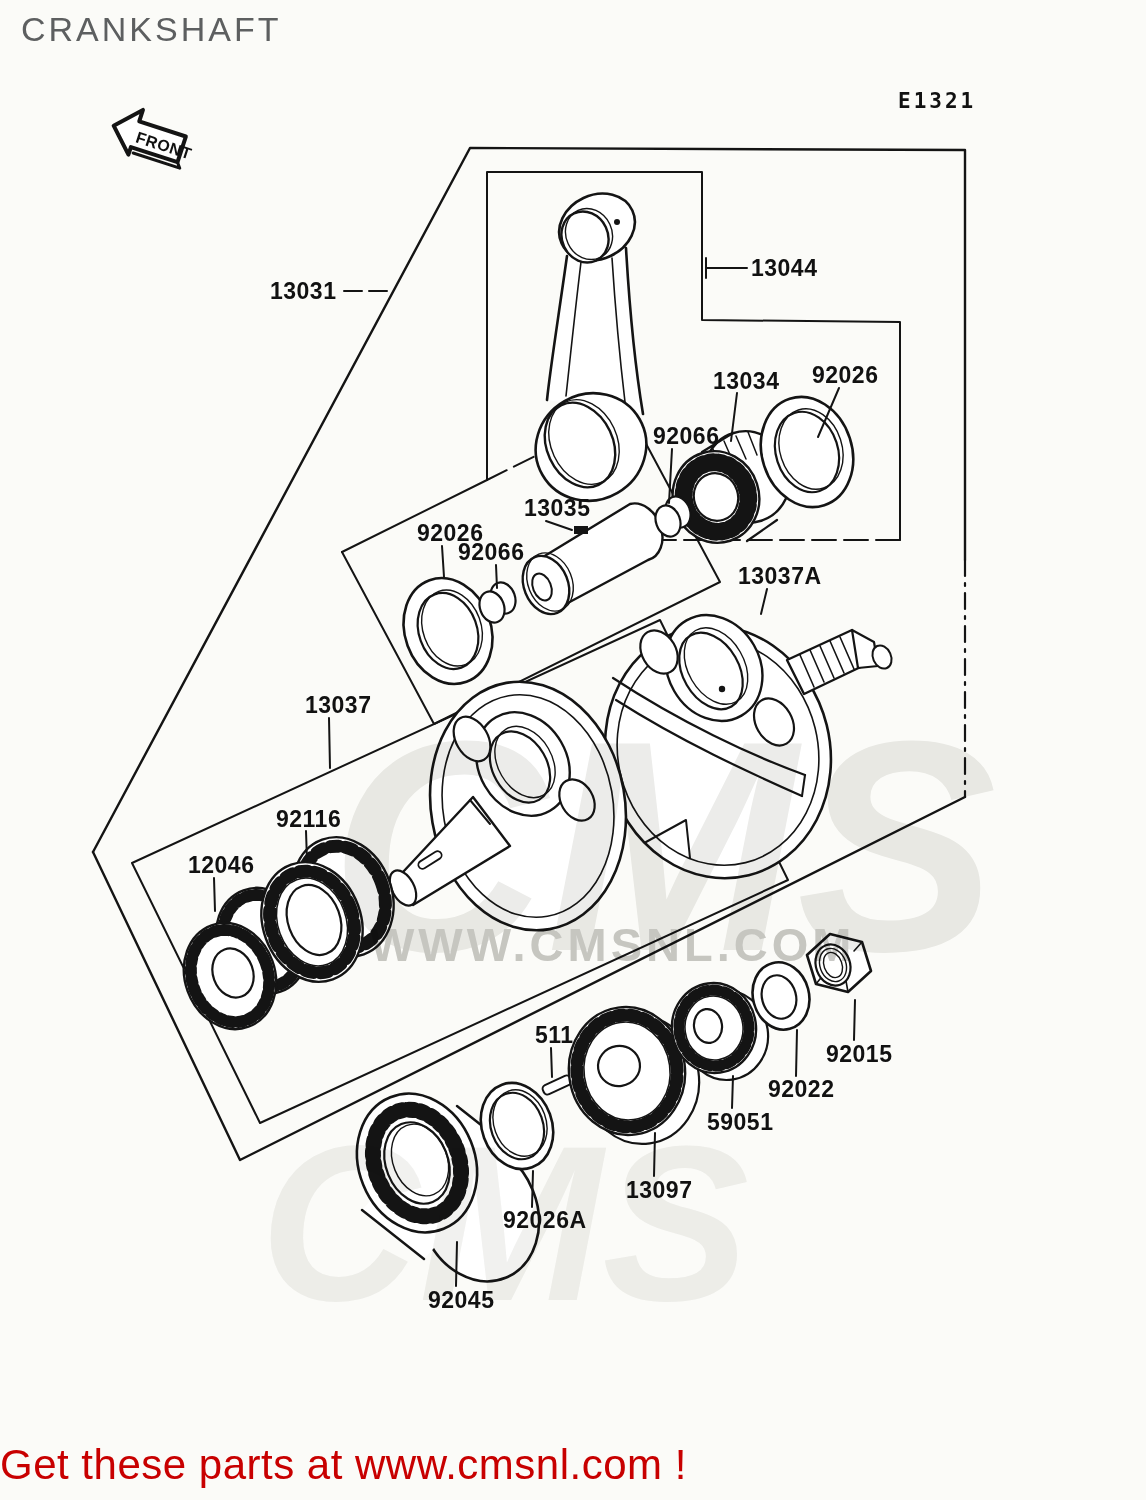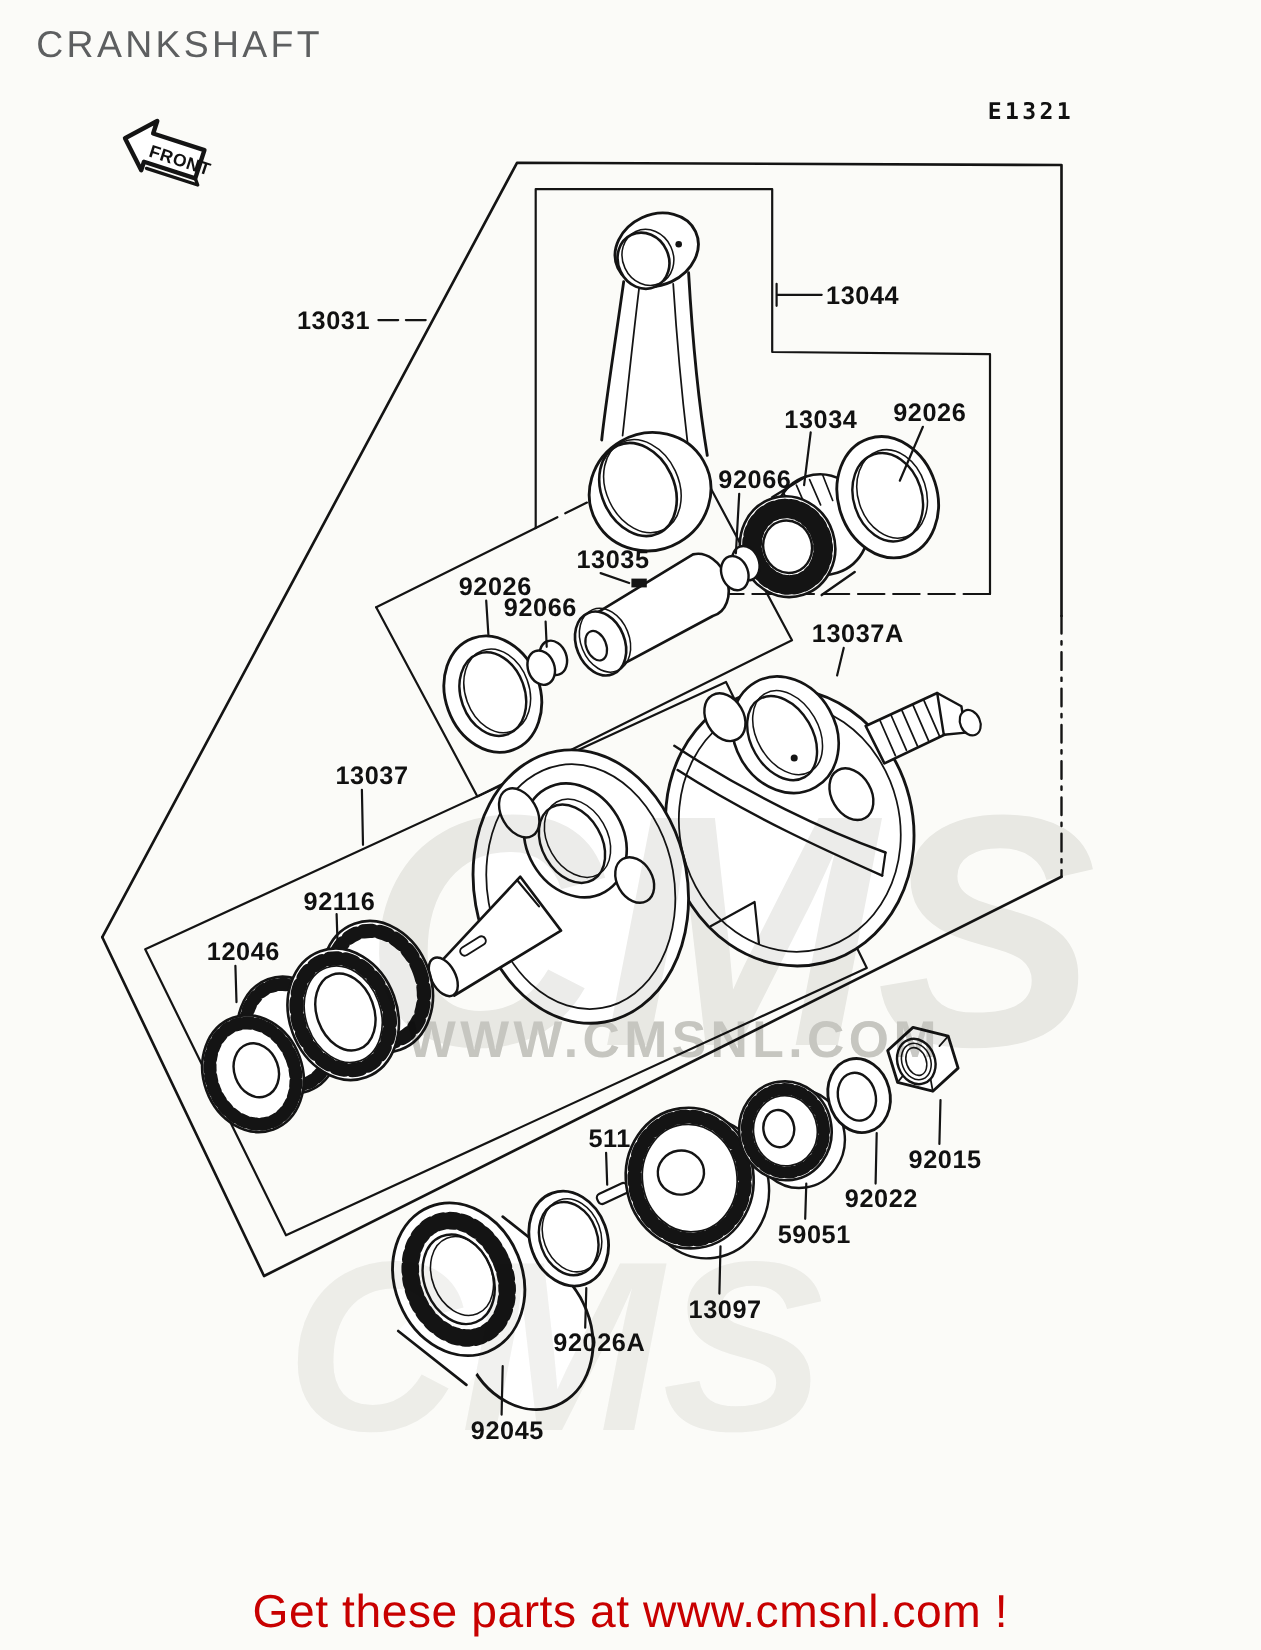--- a/index.html
+++ b/index.html
@@ -3,21 +3,21 @@
 <meta charset="utf-8">
 <style>
   html,body{margin:0;padding:0;}
   body{
     width:1146px;height:1500px;
     background:#fbfbf8;
     font-family:"Liberation Sans", sans-serif;
     overflow:hidden;position:relative;
   }
   .page-title{
-    position:absolute;left:21px;top:10px;margin:12px;
+    position:absolute;left:21px;top:10px;margin:0;
     font-size:34px;font-weight:400;letter-spacing:3px;
     color:#5d5f60;
   }
   .diagram-wrap{position:absolute;left:0;top:0;width:1146px;height:1420px;}
   svg text.plabel{
     font-family:"Liberation Sans", sans-serif;
     font-size:23px;font-weight:bold;fill:#111;letter-spacing:0.5px;
   }
   svg text.dcode{
     font-family:"DejaVu Sans Mono", monospace;
@@ -33,21 +33,20 @@
   .wm-text{
     font-family:"Liberation Sans", sans-serif;
     font-weight:bold;font-size:47px;letter-spacing:4px;fill:#c9c9c6;
   }
   .wm-logo{
     font-family:"Liberation Sans", sans-serif;
     font-weight:bold;font-style:italic;fill:#ececea;
   }
   .footer{
     position:absolute;left:0;right:0;top:1441px;height:59px;
-    text-align:center;
     font-size:42px;color:#c80000;letter-spacing:0.5px;
   }
 </style>
 </head>
 <body>
 
 <h1 class="page-title">CRANKSHAFT</h1>
 
 <div class="diagram-wrap">
 <svg width="1146" height="1420" viewBox="0 0 1146 1420" xmlns="http://www.w3.org/2000/svg">

